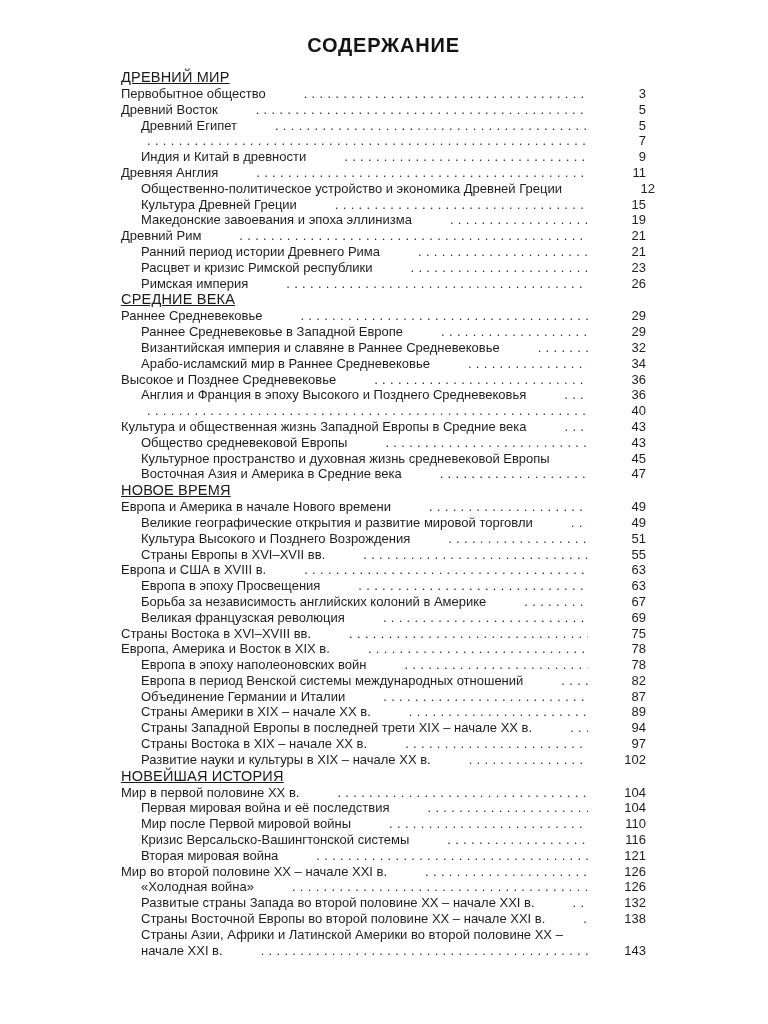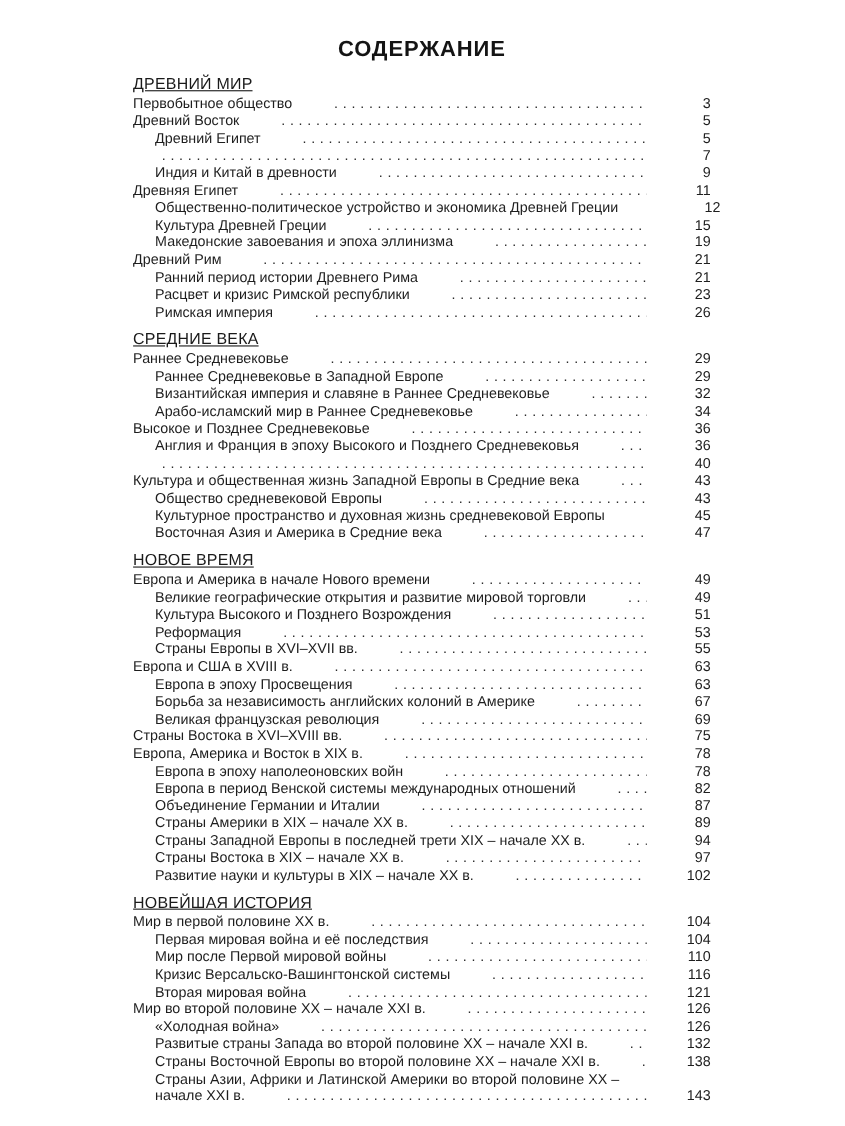--- a/index.html
+++ b/index.html
@@ -26,21 +26,21 @@
     font-weight: 700;
     letter-spacing: 0.8px;
     text-align: center;
     color: #141414;
     margin: 0 0 12px 0;
   }
   .toc {
     font-size: 13px;
     line-height: 15.8px;
   }
-  .toc-section { margin-top: 10px; }
+  .toc-section { }
   .toc-section:first-child { margin-top: 2px; }
   .section-header {
     font-size: 14.5px;
     line-height: 17px;
     color: #1a1a1a;
     letter-spacing: 0.2px;
     text-decoration: underline;
   }
   .toc-row {
     display: flex;
@@ -97,21 +97,21 @@
         <div class="toc-row lvl2">
           <span class="leader"></span>
           <span class="toc-page">7</span>
         </div>
         <div class="toc-row lvl2">
           <span class="toc-label">Индия и Китай в древности</span>
           <span class="leader"></span>
           <span class="toc-page">9</span>
         </div>
         <div class="toc-row lvl1">
-          <span class="toc-label">Древняя Египет</span>
+          <span class="toc-label">Древняя Англия</span>
           <span class="leader"></span>
           <span class="toc-page">11</span>
         </div>
         <div class="toc-row lvl2">
           <span class="toc-label">Общественно-политическое устройство и экономика Древней Греции</span>
           <span class="leader"></span>
           <span class="toc-page">12</span>
         </div>
         <div class="toc-row lvl2">
           <span class="toc-label">Культура Древней Греции</span>
@@ -210,25 +210,20 @@
         </div>
         <div class="toc-row lvl2">
           <span class="toc-label">Великие географические открытия и развитие мировой торговли</span>
           <span class="leader"></span>
           <span class="toc-page">49</span>
         </div>
         <div class="toc-row lvl2">
           <span class="toc-label">Культура Высокого и Позднего Возрождения</span>
           <span class="leader"></span>
           <span class="toc-page">51</span>
-        </div>
-        <div class="toc-row lvl2">
-          <span class="toc-label">Реформация</span>
-          <span class="leader"></span>
-          <span class="toc-page">53</span>
         </div>
         <div class="toc-row lvl2">
           <span class="toc-label">Страны Европы в XVI–XVII вв.</span>
           <span class="leader"></span>
           <span class="toc-page">55</span>
         </div>
         <div class="toc-row lvl1">
           <span class="toc-label">Европа и США в XVIII в.</span>
           <span class="leader"></span>
           <span class="toc-page">63</span>

